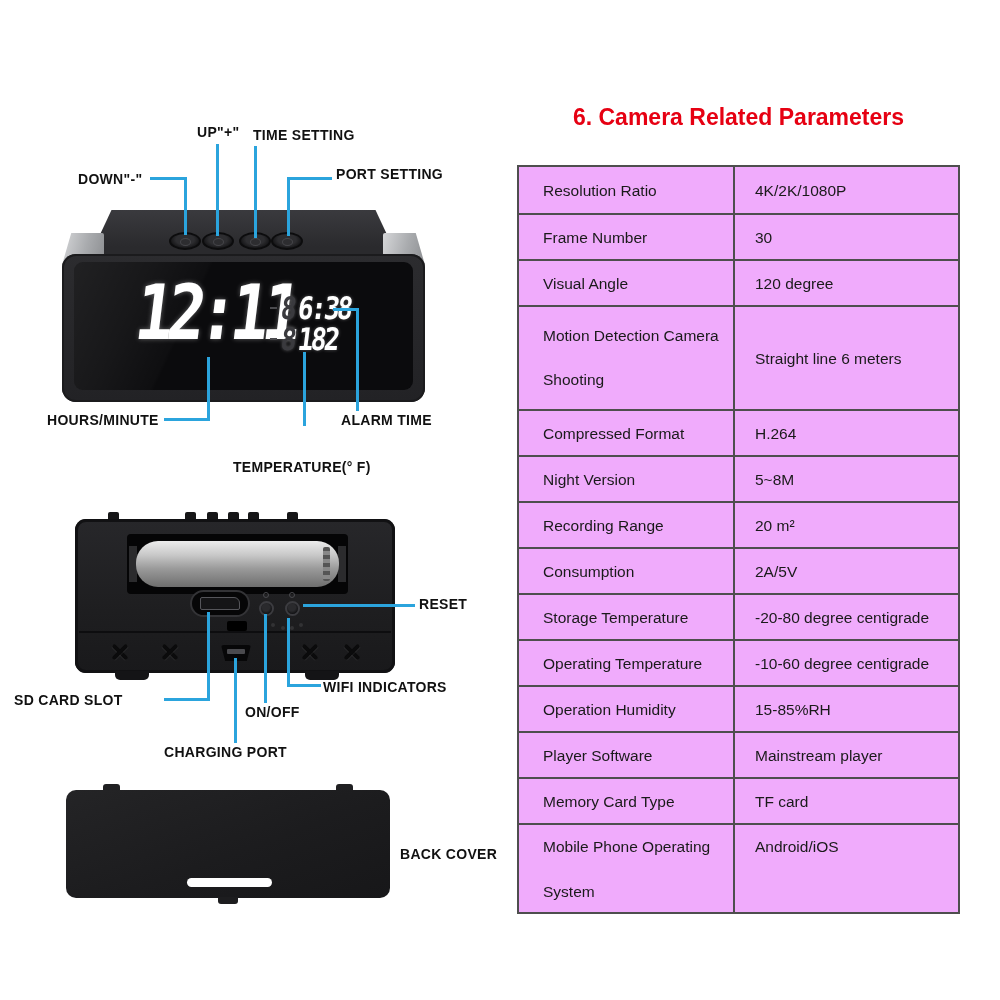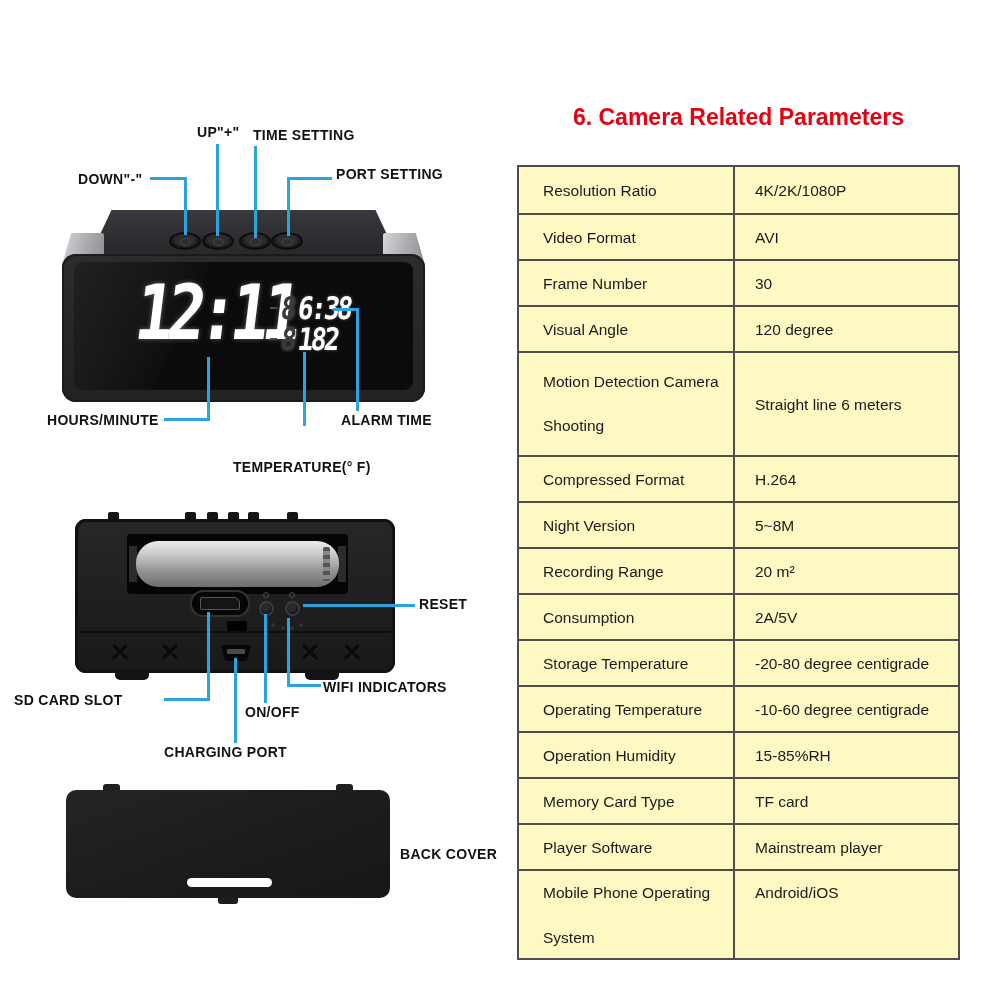--- a/index.html
+++ b/index.html
@@ -80,21 +80,21 @@
   .cover{position:absolute;z-index:10;}
   .cover .tab{position:absolute;top:0;width:17px;height:9px;background:#202022;border-radius:3px 3px 0 0;}
   .cover .cbody{position:absolute;left:0;top:6px;width:324px;height:108px;border-radius:10px;
       background:linear-gradient(160deg,#242426 0%,#1c1c1e 55%,#171719 100%);}
   .cover .cslot{position:absolute;left:121px;top:88px;width:85px;height:9px;background:#fff;border-radius:5px;}
   .cover .ctab-bottom{position:absolute;left:152px;top:113px;width:20px;height:7px;background:#1d1d1f;border-radius:0 0 3px 3px;}
 
   
   .title{position:absolute;left:517px;top:100px;width:443px;text-align:center;
       font-size:23px;font-weight:bold;line-height:34px;}
-  .spec-table{position:absolute;left:517px;top:165px;width:443px;border:2px solid #4e4e4e;background:#fef9c3;}
+  .spec-table{position:absolute;left:517px;top:165px;width:443px;border:2px solid #4e4e4e;background:#f0abfc;}
   .trow{display:flex;height:46px;border-top:2px solid #4e4e4e;font-size:15.5px;color:#1a1a1a;}
   .trow:first-child{border-top:none;}
   .tlabel{width:216px;border-right:2px solid #4e4e4e;display:flex;align-items:center;
       padding:0 8px 0 24px;line-height:21px;}
   .tvalue{flex:1;display:flex;align-items:center;padding:0 6px 0 20px;line-height:21px;}
   .trow.tall{height:104px;}  .trow.tall .tlabel{line-height:44px;}
   .trow.tall2{height:89px;} .trow.tall2 .tlabel{line-height:45px;}
   .trow.tall2 .tvalue{align-items:flex-start;padding-top:11px;}
 </style>
 </head>
@@ -219,24 +219,20 @@
   <div class="lbl" style="left:400px;top:846px;">BACK COVER</div>
 
   <div class="title" style="color: rgb(230, 0, 18);">6. Camera Related Parameters</div>
 
   <div class="spec-table">
     <div class="trow">
       <div class="tlabel">Resolution Ratio</div>
       <div class="tvalue">4K/2K/1080P</div>
     </div>
     <div class="trow">
-      <div class="tlabel">Video Format</div>
-      <div class="tvalue">AVI</div>
-    </div>
-    <div class="trow">
       <div class="tlabel">Frame Number</div>
       <div class="tvalue">30</div>
     </div>
     <div class="trow">
       <div class="tlabel">Visual Angle</div>
       <div class="tvalue">120 degree</div>
     </div>
     <div class="trow tall">
       <div class="tlabel">Motion Detection Camera Shooting</div>
       <div class="tvalue">Straight line 6 meters</div>
@@ -263,26 +259,26 @@
     </div>
     <div class="trow">
       <div class="tlabel">Operating Temperature</div>
       <div class="tvalue">-10-60 degree centigrade</div>
     </div>
     <div class="trow">
       <div class="tlabel">Operation Humidity</div>
       <div class="tvalue">15-85%RH</div>
     </div>
     <div class="trow">
+      <div class="tlabel">Player Software</div>
+      <div class="tvalue">Mainstream player</div>
+    </div>
+    <div class="trow">
       <div class="tlabel">Memory Card Type</div>
       <div class="tvalue">TF card</div>
-    </div>
-    <div class="trow">
-      <div class="tlabel">Player Software</div>
-      <div class="tvalue">Mainstream player</div>
     </div>
     <div class="trow tall2">
       <div class="tlabel">Mobile Phone Operating System</div>
       <div class="tvalue">Android/iOS</div>
     </div>
   </div>
 
 </div>
 
 </body></html>

